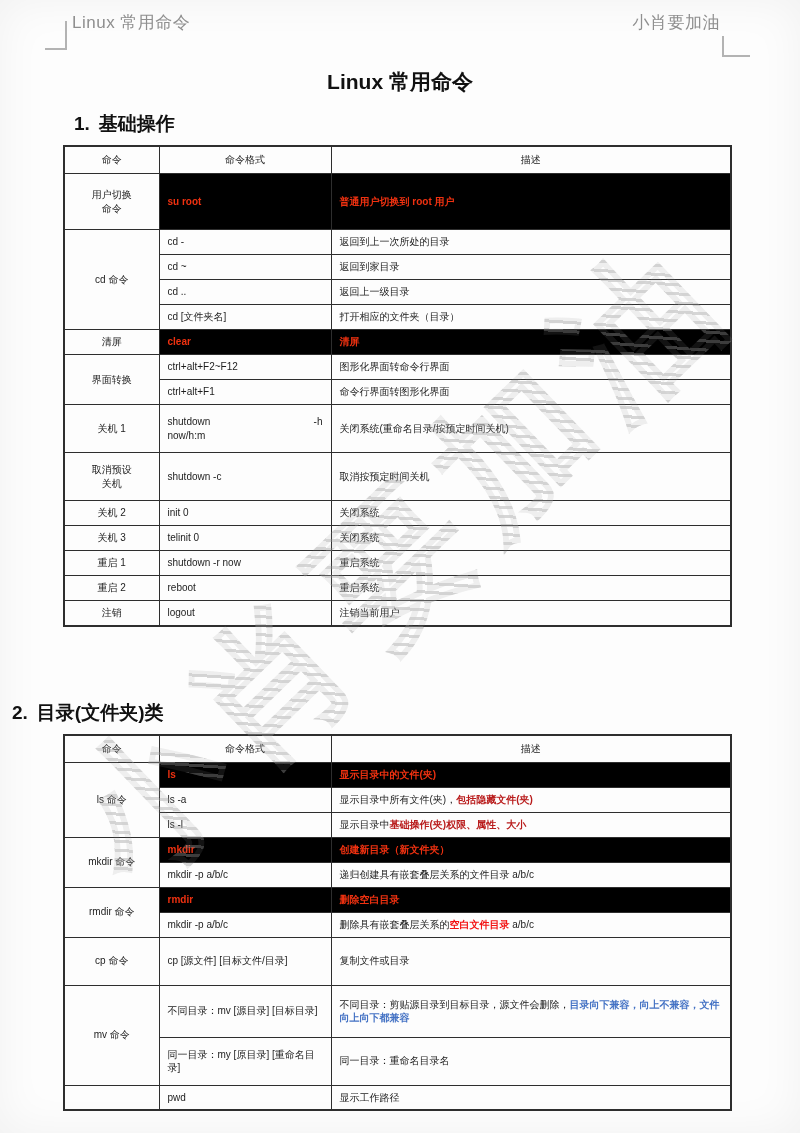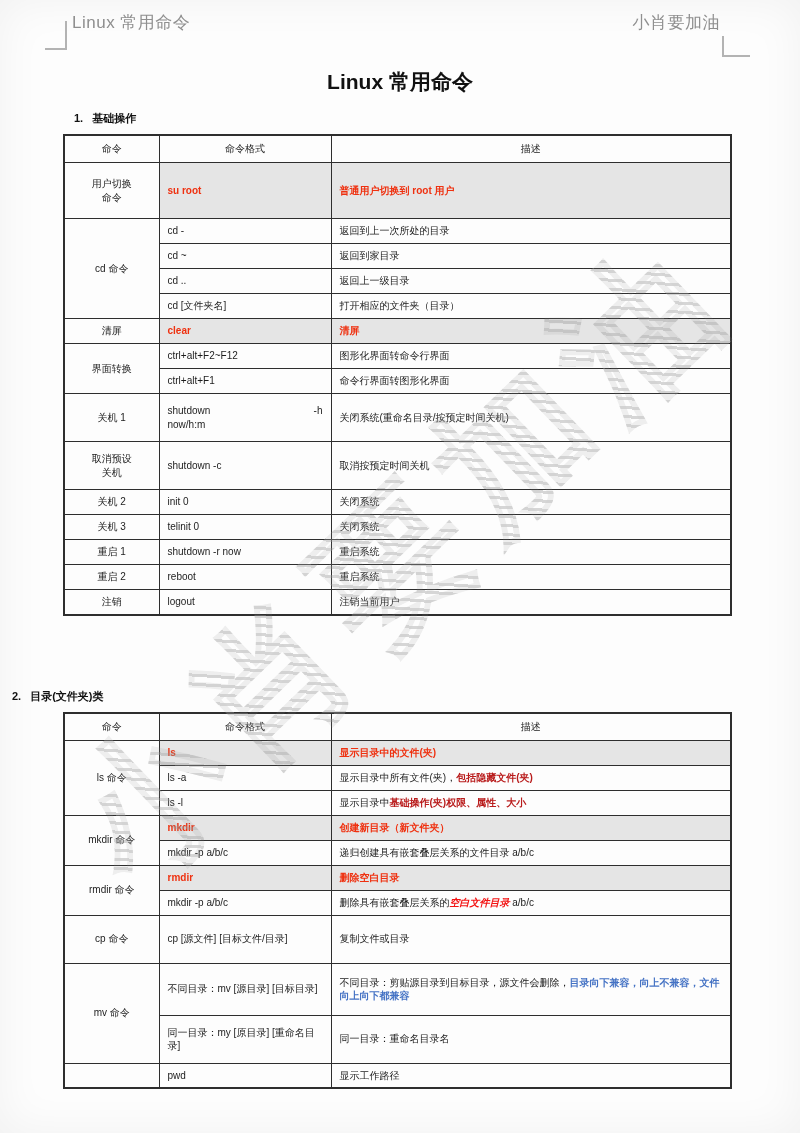--- a/index.html
+++ b/index.html
@@ -10,36 +10,36 @@
   }
   
   .run-head-left{position:absolute;left:72px;top:11px;font-size:17px;color:#8f8f8f;letter-spacing:.5px;}
   .run-head-right{position:absolute;right:80px;top:11px;font-size:17px;color:#8f8f8f;letter-spacing:.5px;}
   .mark-left{position:absolute;left:45px;top:21px;width:20px;height:27px;
     border-right:2px solid #b3b3b3;border-bottom:2px solid #b3b3b3;}
   .mark-right{position:absolute;left:722px;top:36px;width:26px;height:19px;
     border-left:2px solid #b3b3b3;border-bottom:2px solid #b3b3b3;}
   
   .title{padding-top:68px;text-align:center;font-size:21px;font-weight:700;color:#111;}
-  .sec-head{margin:15px 0 8px 74px;font-size:11px;font-weight:700;color:#111;}
+  .sec-head{margin:15px 0 8px 74px;font-size:19px;font-weight:700;color:#111;}
   .sec-head .num{margin-right:9px;}
   .sec-head.second{margin-top:73px;margin-left:12px;}
   
   table.cmds{border-collapse:collapse;margin-left:63px;width:667px;table-layout:fixed;
     font-size:10px;line-height:1.32;border:2px solid #2e2e2e;}
   table.cmds th,table.cmds td{border:1px solid #2e2e2e;padding:2px 8px;}
   table.cmds th{height:22px;font-weight:400;text-align:center;padding:2px 4px;}
   col.c0{width:95px;} col.c1{width:172px;} col.c2{width:400px;}
   td.cmd{text-align:center;vertical-align:middle;white-space:pre-line;padding:2px 3px;}
   td.fmt,td.desc{text-align:left;vertical-align:middle;}
   tr{height:25px;}
-  .hl{background:#e5e5e5;}
+  .hl{background:#000000;}
   td.hl,td.hl span{color:#ef3110;font-weight:700;}
   .c-orange{color:#b91c1c;font-weight:700;}
-  .c-red{color:#f31212;font-weight:700;font-style:italic;}
+  .c-red{color:#f31212;font-weight:700;}
   .c-blue{color:#4472c4;font-weight:700;}
   .jline{display:flex;justify-content:space-between;}
   
   .watermark{
     position:absolute;left:50%;top:562px;transform:translate(-50%,-50%) rotate(-44deg);
     font-size:152px;font-weight:700;letter-spacing:16px;white-space:nowrap;
     color:transparent;
     background:repeating-linear-gradient(48deg,#9d9d9d 0 3px,rgba(0,0,0,0) 3px 9px);
     -webkit-background-clip:text;background-clip:text;
     -webkit-text-stroke:1px rgba(140,140,140,.35);

